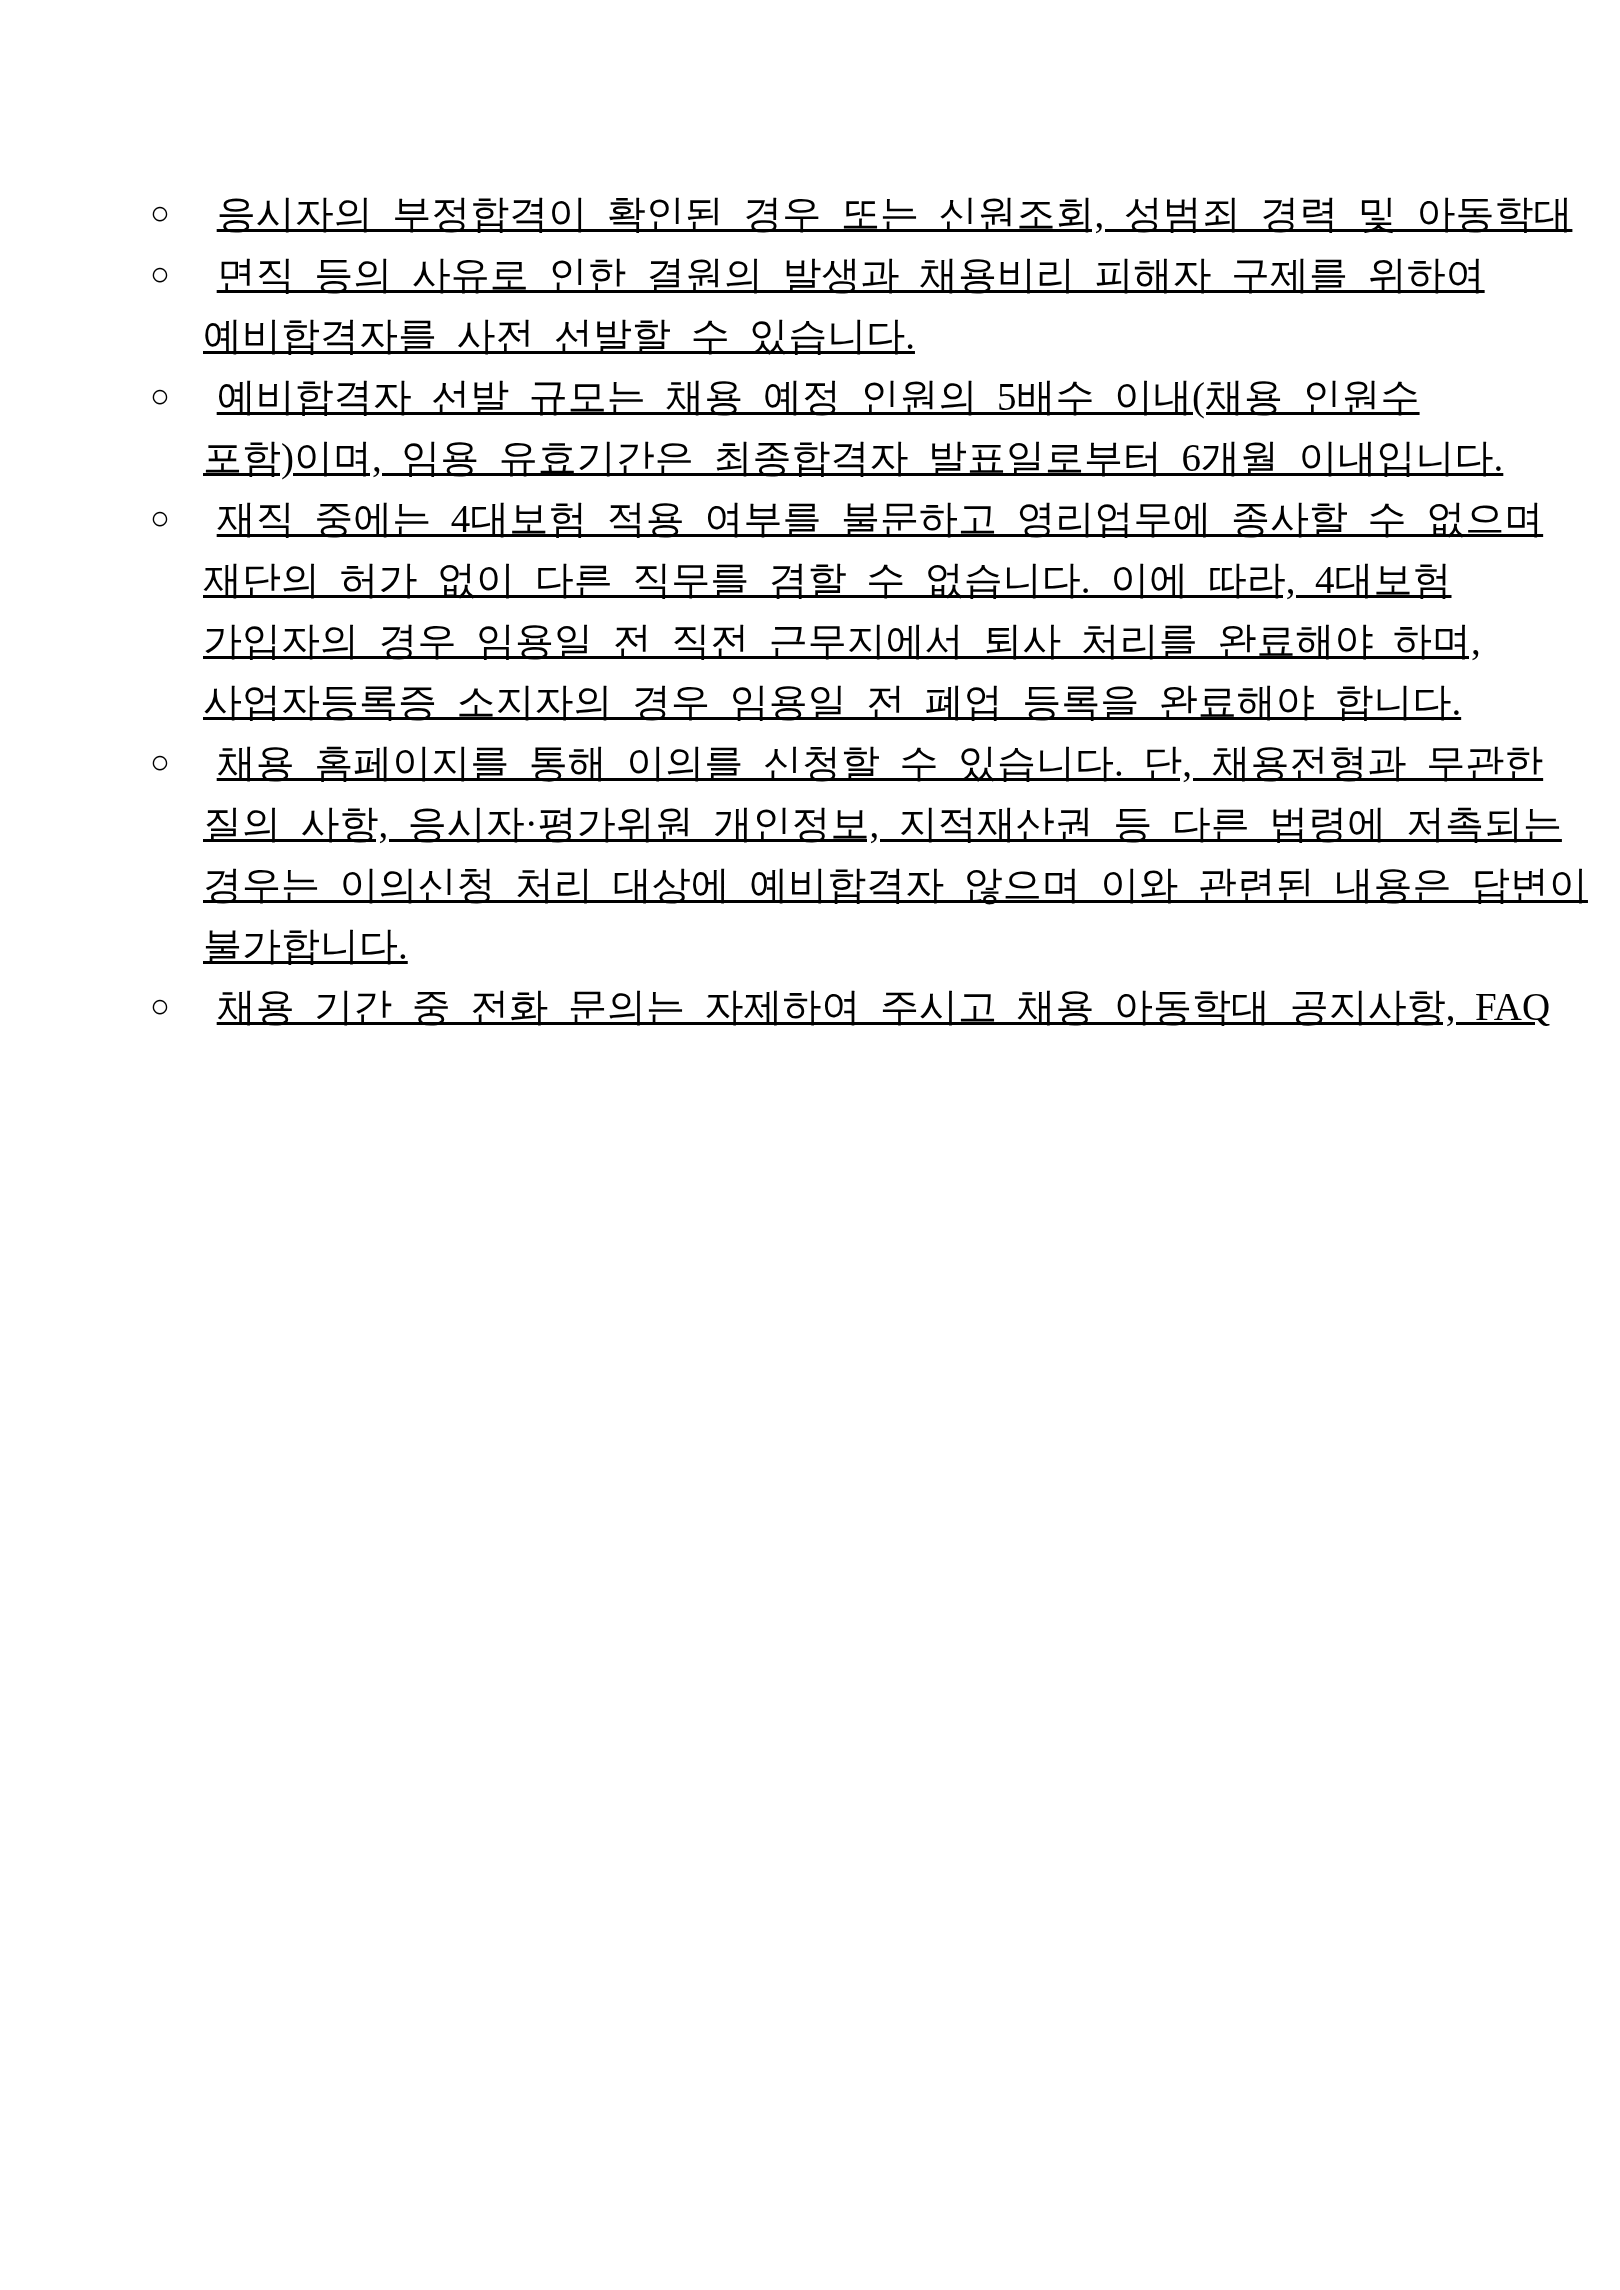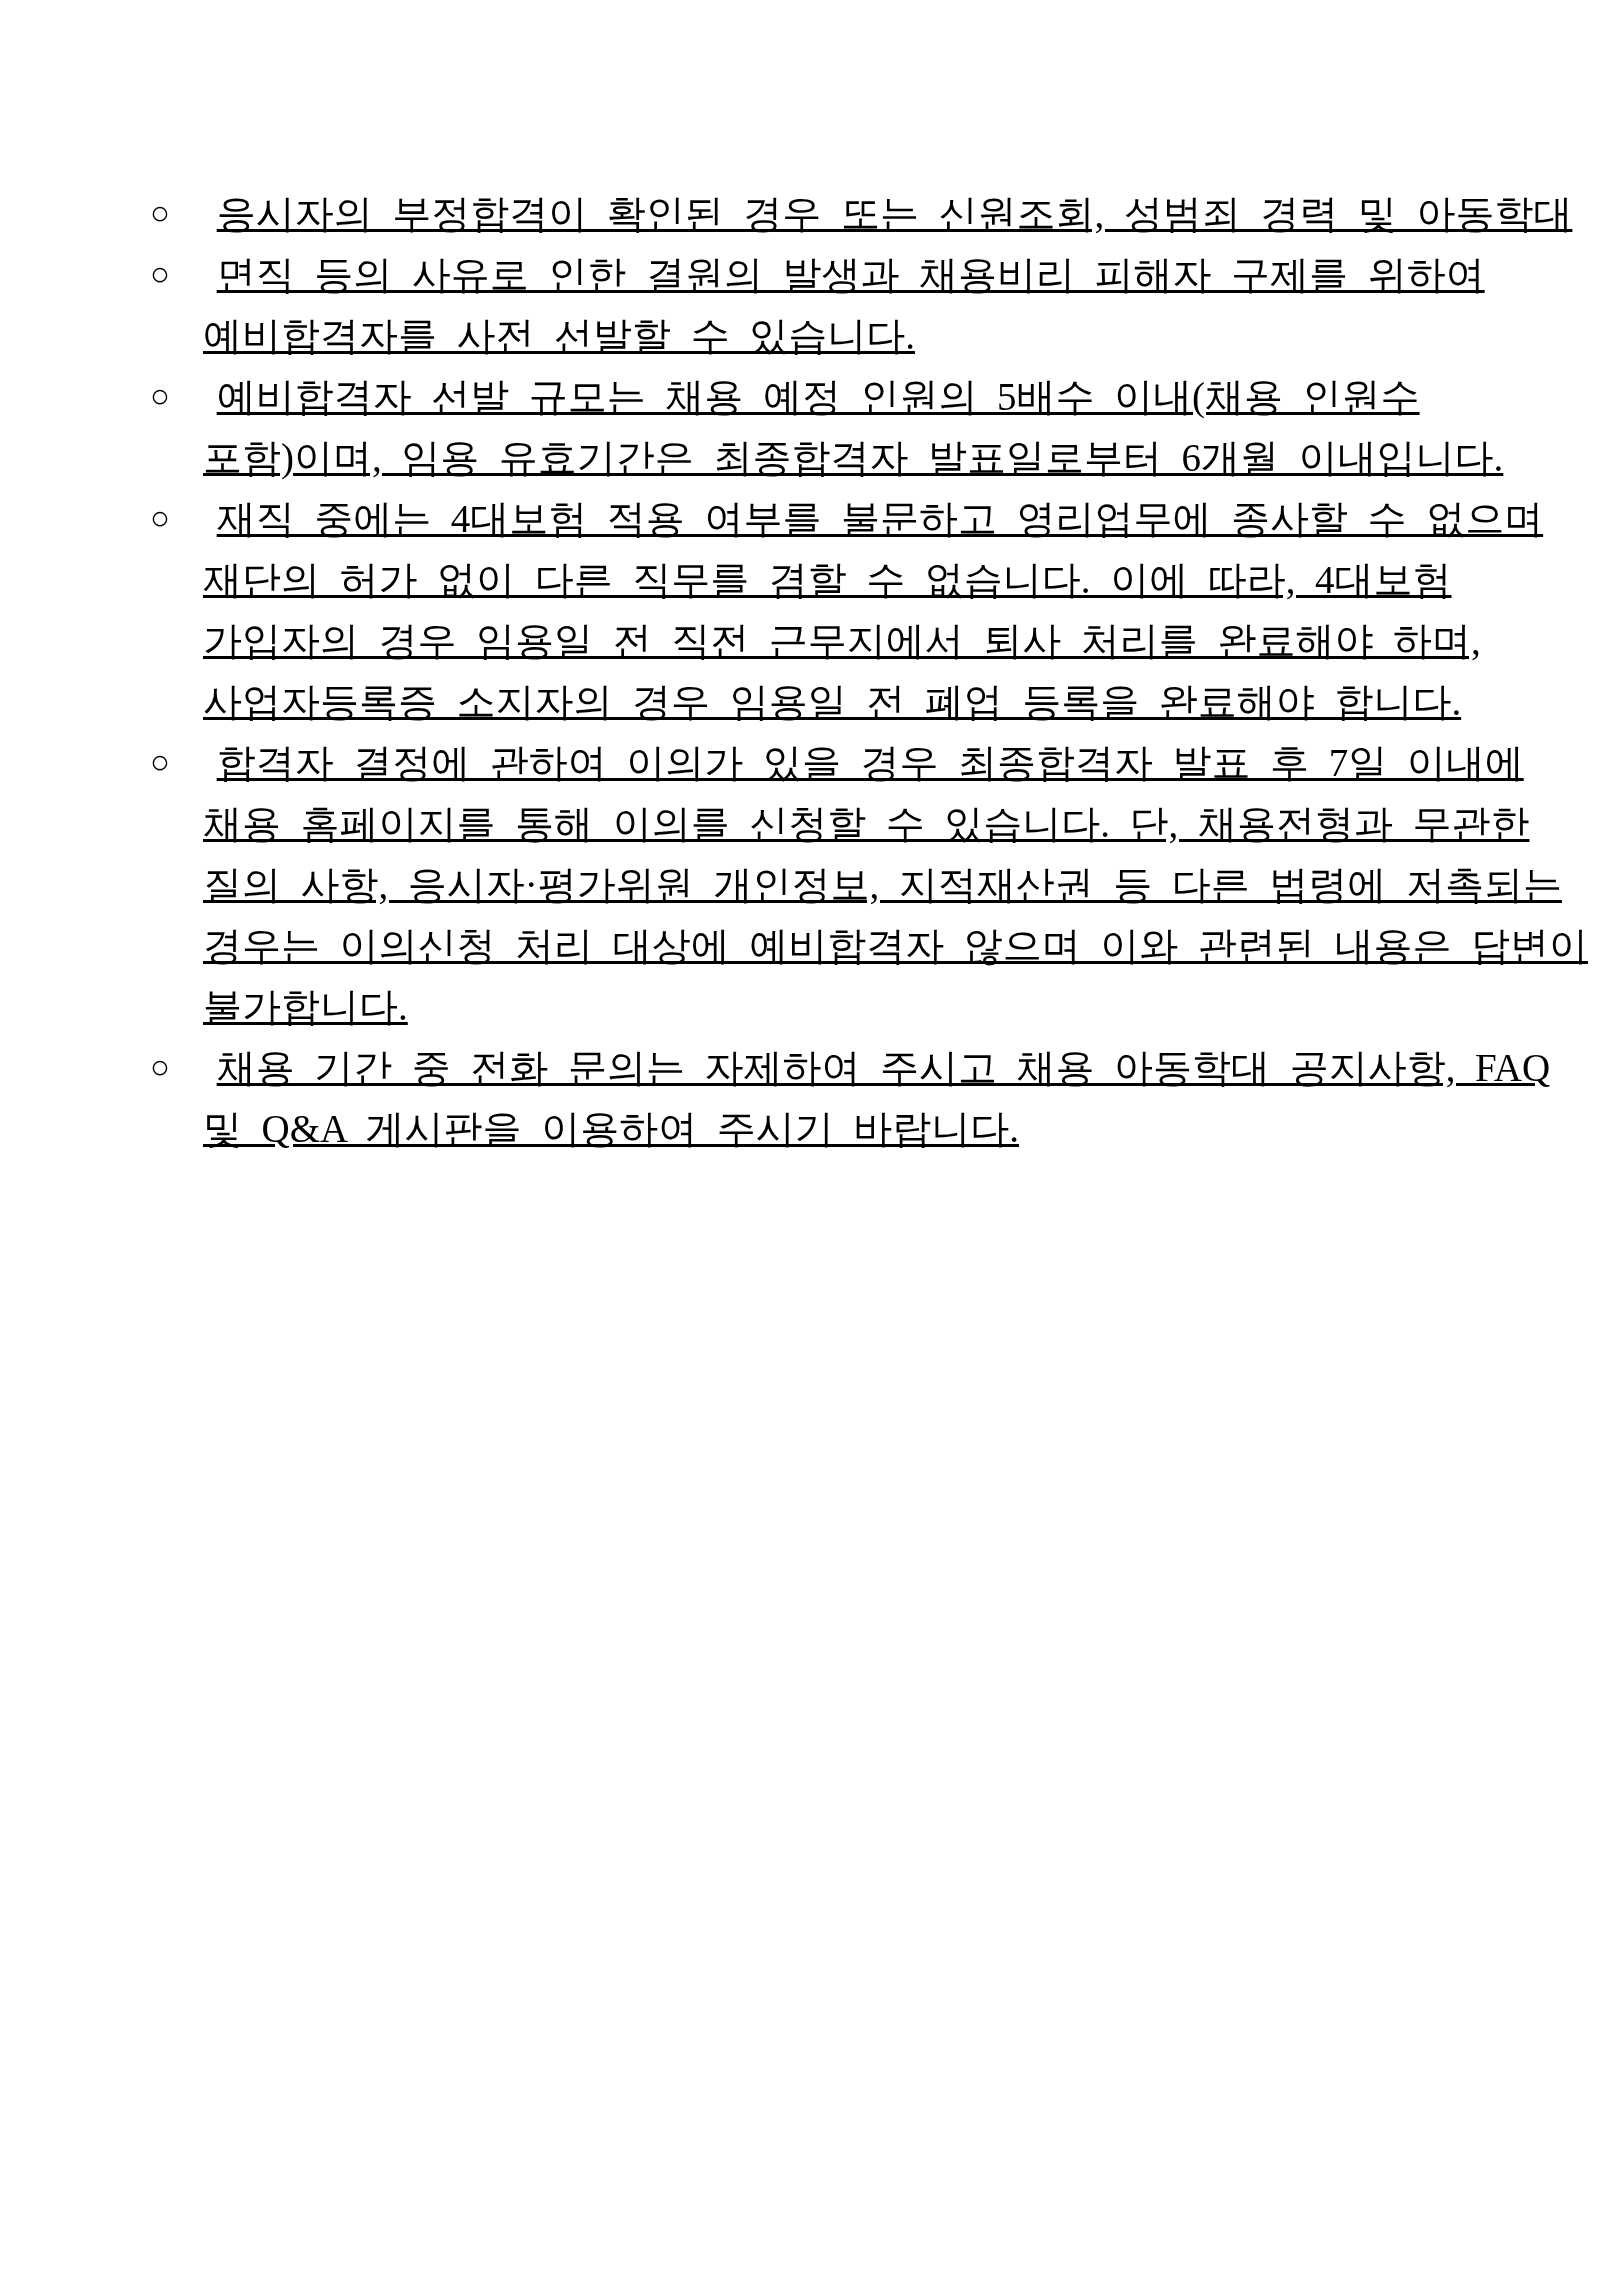--- a/index.html
+++ b/index.html
@@ -90,31 +90,29 @@
             <div class="line">재직 중에는 4대보험 적용 여부를 불문하고 영리업무에 종사할 수 없으며</div>
             <div class="line">재단의 허가 없이 다른 직무를 겸할 수 없습니다. 이에 따라, 4대보험</div>
             <div class="line">가입자의 경우 임용일 전 직전 근무지에서 퇴사 처리를 완료해야 하며,</div>
             <div class="line">사업자등록증 소지자의 경우 임용일 전 폐업 등록을 완료해야 합니다.</div>
           </span>
   </li>
 
   <li class="bullet-item">
     <span class="marker">○</span>
     <span class="text">
-            <div class="line">합격자 결정에 관하여 이의가 있을 경우 최종합격자 발표 후 7일 이내에</div>
             <div class="line">채용 홈페이지를 통해 이의를 신청할 수 있습니다. 단, 채용전형과 무관한</div>
             <div class="line">질의 사항, 응시자·평가위원 개인정보, 지적재산권 등 다른 법령에 저촉되는</div>
             <div class="line">경우는 이의신청 처리 대상에 예비합격자 않으며 이와 관련된 내용은 답변이</div>
             <div class="line">불가합니다.</div>
           </span>
   </li>
 
   <li class="bullet-item">
     <span class="marker">○</span>
     <span class="text">
             <div class="line">채용 기간 중 전화 문의는 자제하여 주시고 채용 아동학대 공지사항, FAQ</div>
-            <div class="line">및 Q&amp;A 게시판을 이용하여 주시기 바랍니다.</div>
           </span>
   </li>
 </ul>
   </div>
 </div>
 
 
 </body></html>

